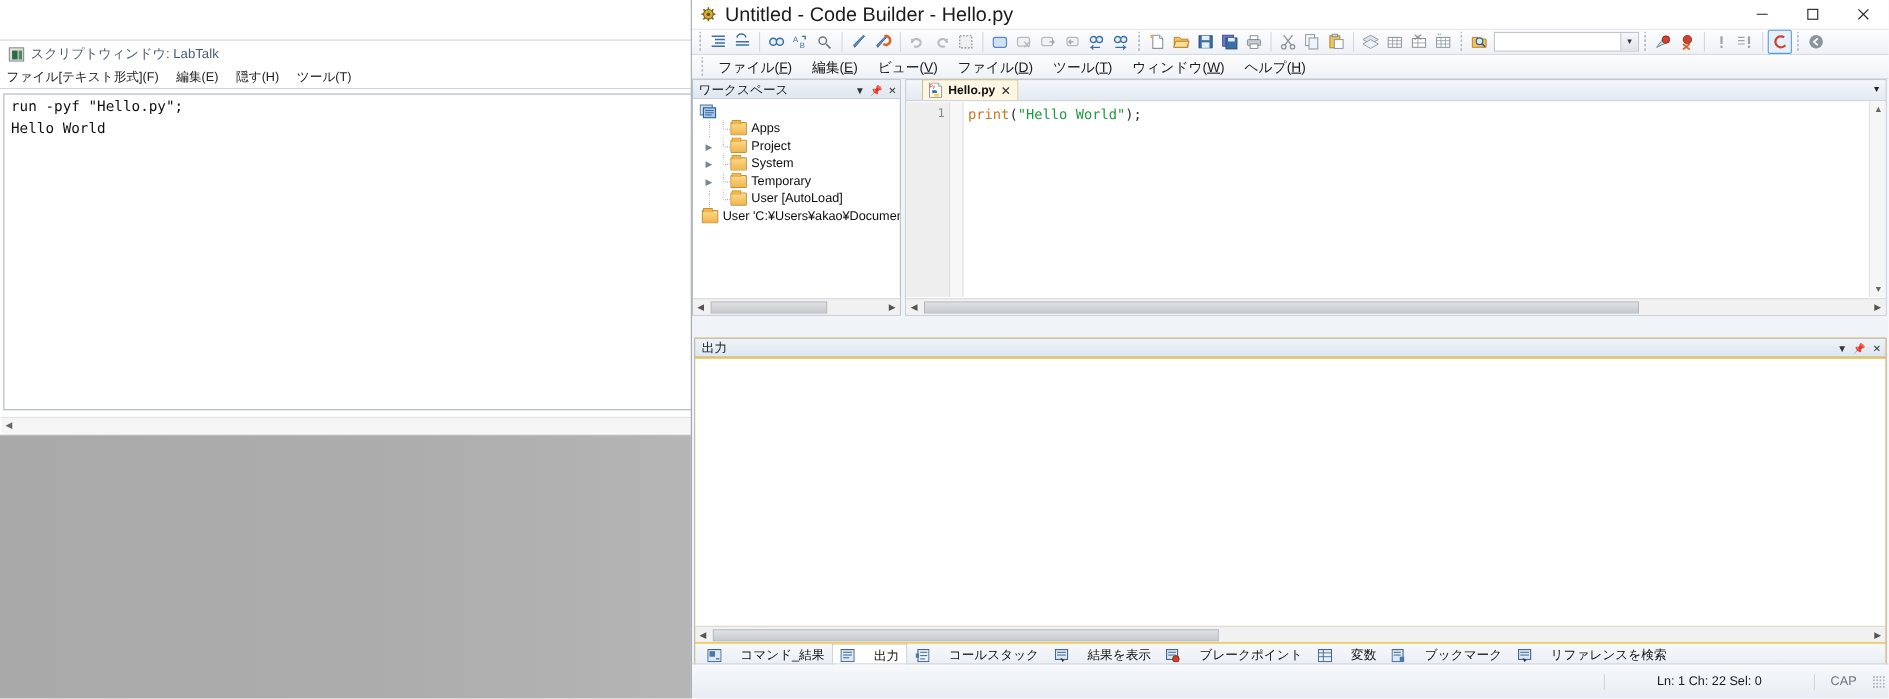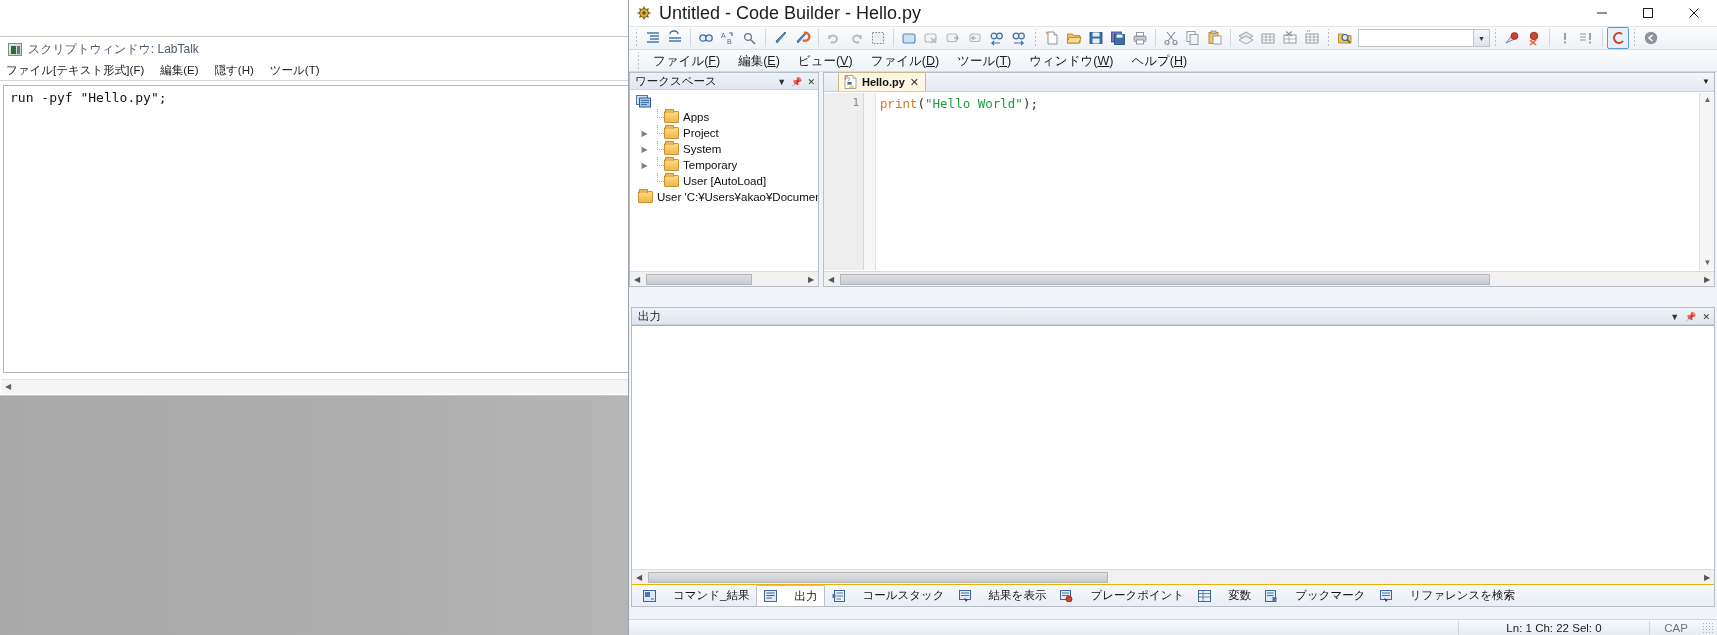--- a/index.html
+++ b/index.html
@@ -229,21 +229,21 @@
   }
   .ed-lineno {
     position:absolute; right: 4px; top: 3px; font-family:"DejaVu Sans Mono", monospace;
     font-size: 11px; color: #8a8a8a;
   }
   .ed-code {
     position:absolute; left: 56px; top: 3px; right: 18px;
     font-family:"DejaVu Sans Mono", monospace; font-size: 12.5px; line-height: 16px;
     white-space: pre;
   }
-  .kw { color: #cc7722; font-family: Liberation Mono, monospace; }
+  .kw { color: #cc7722; }
   .st { color: #1f9b3f; }
   .pn { color: #333; }
   .ed-vscroll {
     position:absolute; right:0; top:0; width:15px; bottom:16px; background:#f5f5f5;
     border-left:1px solid #e0e0e0;
   }
   .ed-vscroll .arrow { width:15px; height:14px; color:#666; font-size:8px; text-align:center; line-height:14px; }
   .ed-vscroll .arrow.bot{ position:absolute; bottom:0; left:0;}
   .ed-hscroll {
     position:absolute; left:0; right:0; bottom:0; height:15px; background:#f1f1f1;
@@ -284,21 +284,21 @@
     font-size: 11.5px; color:#111; white-space: nowrap;
   }
   .out-tab.sel {
     background:#ffffff; border:1px solid #b9c2cc; border-bottom:none; border-radius:2px 2px 0 0;
     height: 21px; align-self: flex-end;
   }
   .ot-ico { width: 13px; height: 12px; flex:none; position:relative; }
 
   
   .cb-status {
-    position:absolute; left:0; right:0; bottom:0; height: 16px;
+    position:absolute; left:0; right:0; bottom:0; height: 32px;
     background: linear-gradient(180deg,#f7f9fb,#e8edf3);
     border-top: 1px solid #d2d8df; display:flex; align-items:center;
   }
   .st-cell { height:20px; display:flex; align-items:center; padding: 0 10px; font-size: 11.5px; color:#1b1b1b; }
   .st-div { width:1px; height:14px; background:#cfd5dc; }
   .st-grip { width:12px; height:12px; margin-left:auto; margin-right:3px;
     background-image: radial-gradient(#a9b0b8 40%, transparent 42%);
     background-size: 3px 3px; }
 </style>
 </head>
@@ -313,20 +313,21 @@
       <div class="lt-close">✕</div>
     </div>
     <div class="lt-menubar">
       <span>ファイル[テキスト形式](F)</span>
       <span>編集(E)</span>
       <span>隠す(H)</span>
       <span>ツール(T)</span>
     </div>
     <div class="lt-editwrap">
       <div class="lt-text">run -pyf "Hello.py";</div>
+      <div class="lt-text" style="padding-top:0">Hello World</div>
     </div>
     <div class="lt-vscroll">
       <div class="arrow">▲</div>
       <div class="arrow bot">▼</div>
     </div>
     <div class="lt-hscroll">
       <div class="arrow">◀</div>
       <div class="arrow">▶</div>
     </div>
   </div>

